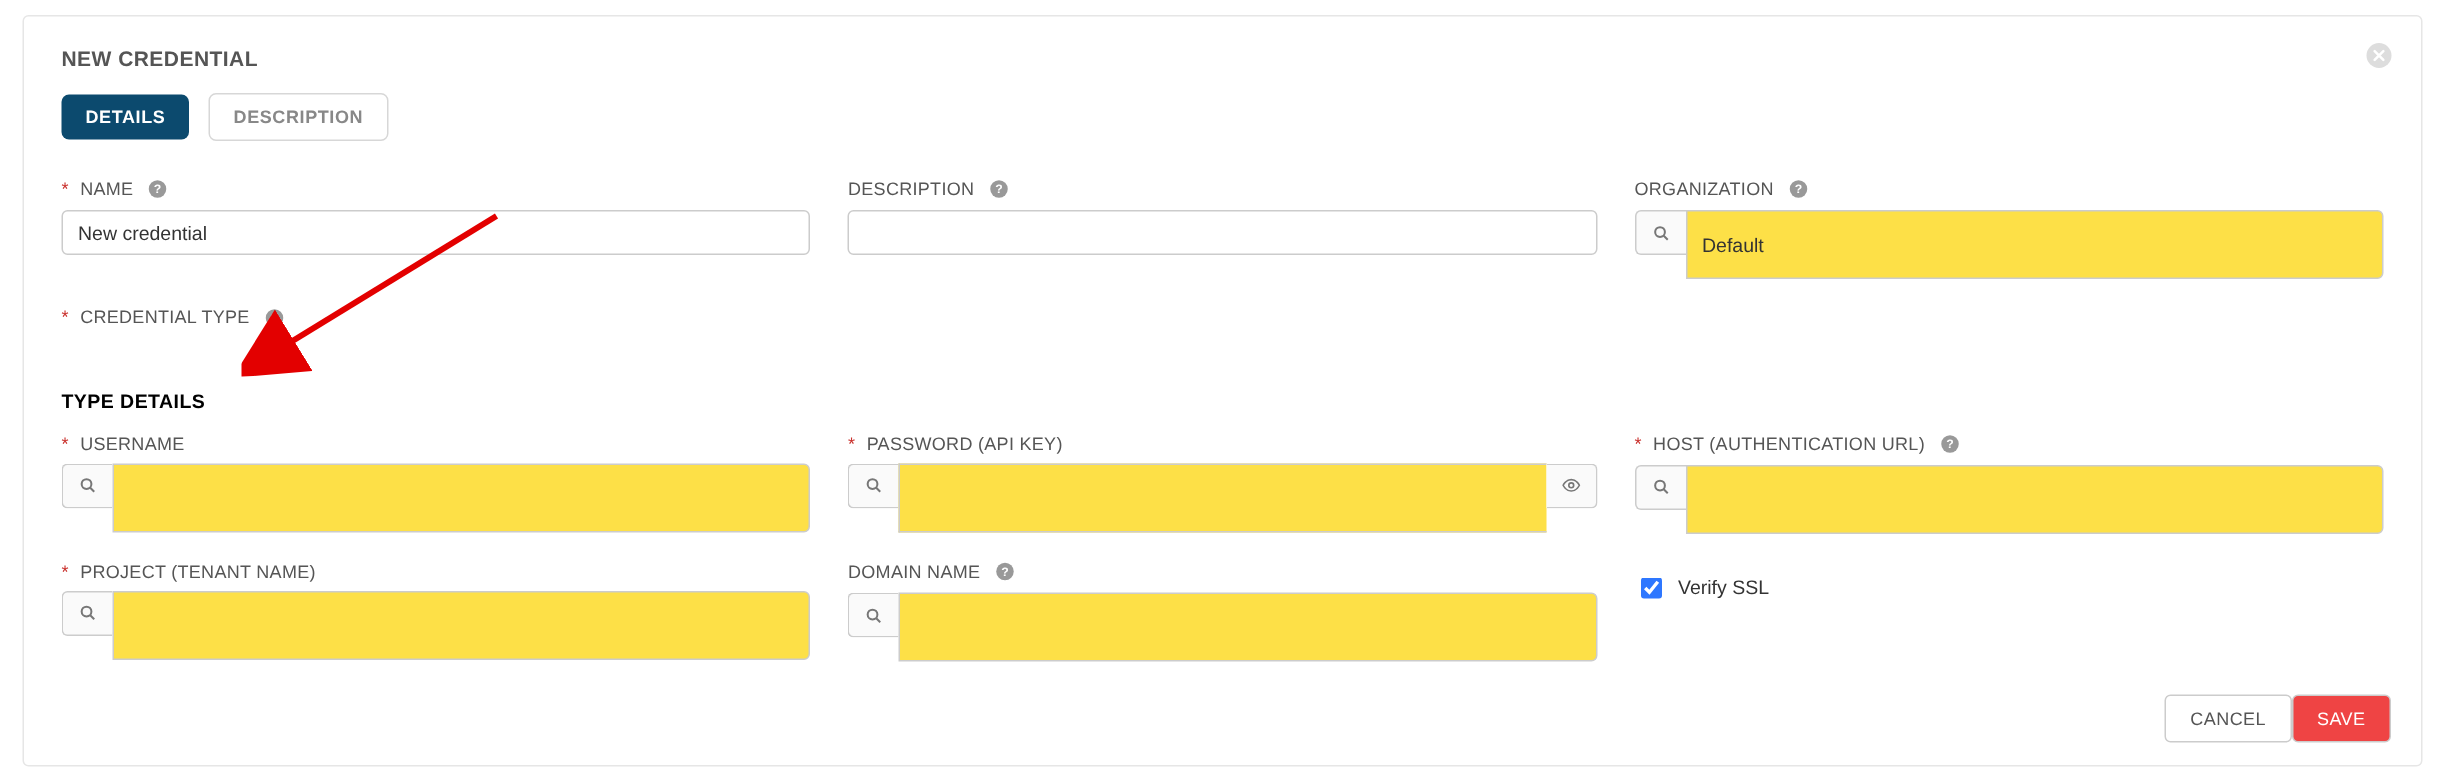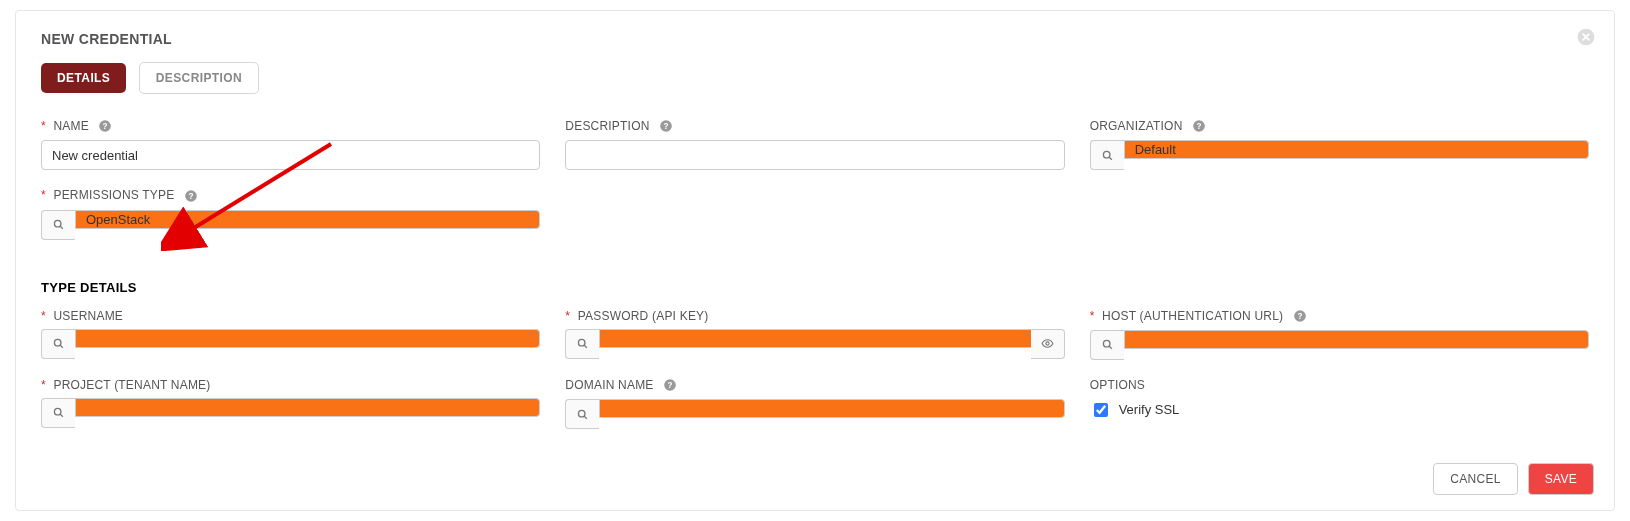--- a/index.html
+++ b/index.html
@@ -4,40 +4,40 @@
 <style>
   * { box-sizing: border-box; }
   html, body { margin: 0; padding: 0; background: #fff; font-family: "Helvetica Neue", Helvetica, Arial, sans-serif; }
   .stage { width: 1630px; height: 521px; position: relative; background: #fff; padding: 10px 15px; }
   .panel { width: 100%; height: 100%; border: 1px solid #e6e6e6; border-radius: 4px; padding: 20px 25px 18px 25px; position: relative; background: #fff; }
   .header-title { font-size: 14px; font-weight: 700; letter-spacing: 0.3px; color: #555; text-transform: uppercase; }
   .close-x { position: absolute; top: 16px; right: 18px; color: #ccc; cursor: pointer; }
   .close-x svg { width: 20px; height: 20px; display:block; }
   .tabs { margin-top: 15px; }
   .tab { display: inline-block; font-size: 12px; font-weight: 600; letter-spacing: 0.4px; padding: 8px 16px; border-radius: 5px; margin-right: 8px; cursor: pointer; }
-  .tab.active { background: #7f1d1d; color: #fff; }
+  .tab.active { background: #0c4a6e; color: #fff; }
   .tab.inactive { background: #fff; color: #888; border: 1px solid #d7d7d7; }
   .form-grid { display: grid; grid-template-columns: 1fr 1fr 1fr; column-gap: 30px; row-gap: 18px; margin-top: 25px; gap: 25px; }
   .field-label { font-size: 12px; font-weight: 500; color: #555; letter-spacing: 0.2px; }
   .req { color: #c9302c; margin-right: 4px; }
   .help-icon { display: inline-block; vertical-align: middle; margin-left: 6px; color: #888; }
   .help-icon svg { width: 14px; height: 14px; display: inline-block; vertical-align: -2px; }
   .field-input-row { margin-top: 6px; display: flex; }
   .input-plain { flex: 1; height: 30px; border: 1px solid #ccc; border-radius: 4px; padding: 0 10px; font-size: 13px; color: #333; background:#fff; }
   .lookup { display: flex; width: 100%; }
   .lookup .addon { width: 34px; height: 30px; border: 1px solid #ccc; border-right: none; border-radius: 4px 0 0 4px; display: flex; align-items: center; justify-content: center; color: #777; background: #fafafa; cursor:pointer; }
   .lookup .addon svg { width: 13px; height: 13px; }
   .lookup .addon.eye { border-radius: 0 4px 4px 0; border-left: none; border-right: 1px solid #ccc; }
-  .lookup .lookup-input { flex: 1; height: 19px; border: 1px solid #ccc; border-radius: 0 4px 4px 0; padding: 0 10px; font-size: 13px; color: #333; background:#f97316; }
+  .lookup .lookup-input { flex: 1; height: 46px; border: 1px solid #ccc; border-radius: 0 4px 4px 0; padding: 0 10px; font-size: 13px; color: #333; background:#fde047; }
   .lookup .lookup-input.has-right { border-radius: 0; border-right: none; }
   .section-head { font-size: 13px; font-weight: 700; color: #000000; text-transform: uppercase; letter-spacing: 0.3px; margin-top: 40px; }
   .checkbox-row { display: flex; align-items: center; gap: 8px; margin-top: 8px; }
   .checkbox-row input[type=checkbox] { width: 14px; height: 14px; accent-color: #2e77ff; }
   .checkbox-row label { font-size: 13px; color: #333; }
-  .footer-actions { position: absolute; right: 20px; bottom: 15px; display: flex; gap: 10px; }
+  .footer-actions { position: absolute; right: 20px; bottom: 15px; display: flex; }
   .btn { font-size: 12px; font-weight: 500; letter-spacing: 0.3px; padding: 8px 16px; border-radius: 4px; cursor: pointer; }
   .btn-default { background: #fff; color: #555; border: 1px solid #ccc; }
   .btn-disabled { background: #ef4444; color: #fff; border: 1px solid #ccc; cursor: default; }
   .arrow-overlay { position: absolute; pointer-events: none; }
 </style>
 </head>
 <body>
 
 <div class="stage">
   <div class="panel">
@@ -110,38 +110,27 @@
             <input class="lookup-input" value="Default" style="">
           </div>
         </div>
       </div>
     </div>
 
     <div class="form-grid" style="margin-top:18px;">
       <div>
         <div class="field-label">
           <span class="req">*</span>
-          <span>PERMISSIONS TYPE</span>
-          <span class="help-icon">
-            <svg viewBox="0 0 24 24" fill="currentColor">
-                <circle cx="12" cy="12" r="10" fill="#999"></circle>
-                <text x="12" y="17" text-anchor="middle" font-size="14" fill="#fff" font-family="Arial" font-weight="bold">?</text>
-              </svg>
-          </span>
-        </div>
-        <div class="field-input-row">
-          <div class="lookup">
-            <span class="addon">
-              <svg viewBox="0 0 24 24" fill="none" stroke="currentColor" stroke-width="2.5">
-                  <circle cx="10.5" cy="10.5" r="6"></circle>
-                  <line x1="20" y1="20" x2="15" y2="15"></line>
-                </svg>
-            </span>
-            <input class="lookup-input" value="OpenStack" style="">
-          </div>
+          <span>CREDENTIAL TYPE</span>
+          <span class="help-icon">
+            <svg viewBox="0 0 24 24" fill="currentColor">
+                <circle cx="12" cy="12" r="10" fill="#999"></circle>
+                <text x="12" y="17" text-anchor="middle" font-size="14" fill="#fff" font-family="Arial" font-weight="bold">?</text>
+              </svg>
+          </span>
         </div>
       </div>
       <div></div>
       <div></div>
     </div>
 
     <div class="section-head">TYPE DETAILS</div>
 
     <div class="form-grid" style="margin-top:14px;">
 
@@ -249,21 +238,20 @@
                   <circle cx="10.5" cy="10.5" r="6"></circle>
                   <line x1="20" y1="20" x2="15" y2="15"></line>
                 </svg>
             </span>
             <input class="lookup-input" value="" style="">
           </div>
         </div>
       </div>
 
       <div>
-        <div class="field-label">OPTIONS</div>
         <div class="checkbox-row">
           <input type="checkbox" checked="" style="">
           <label>Verify SSL</label>
         </div>
       </div>
     </div>
 
     <div class="footer-actions">
       <span class="btn btn-default">CANCEL</span>
       <span class="btn btn-disabled">SAVE</span>

